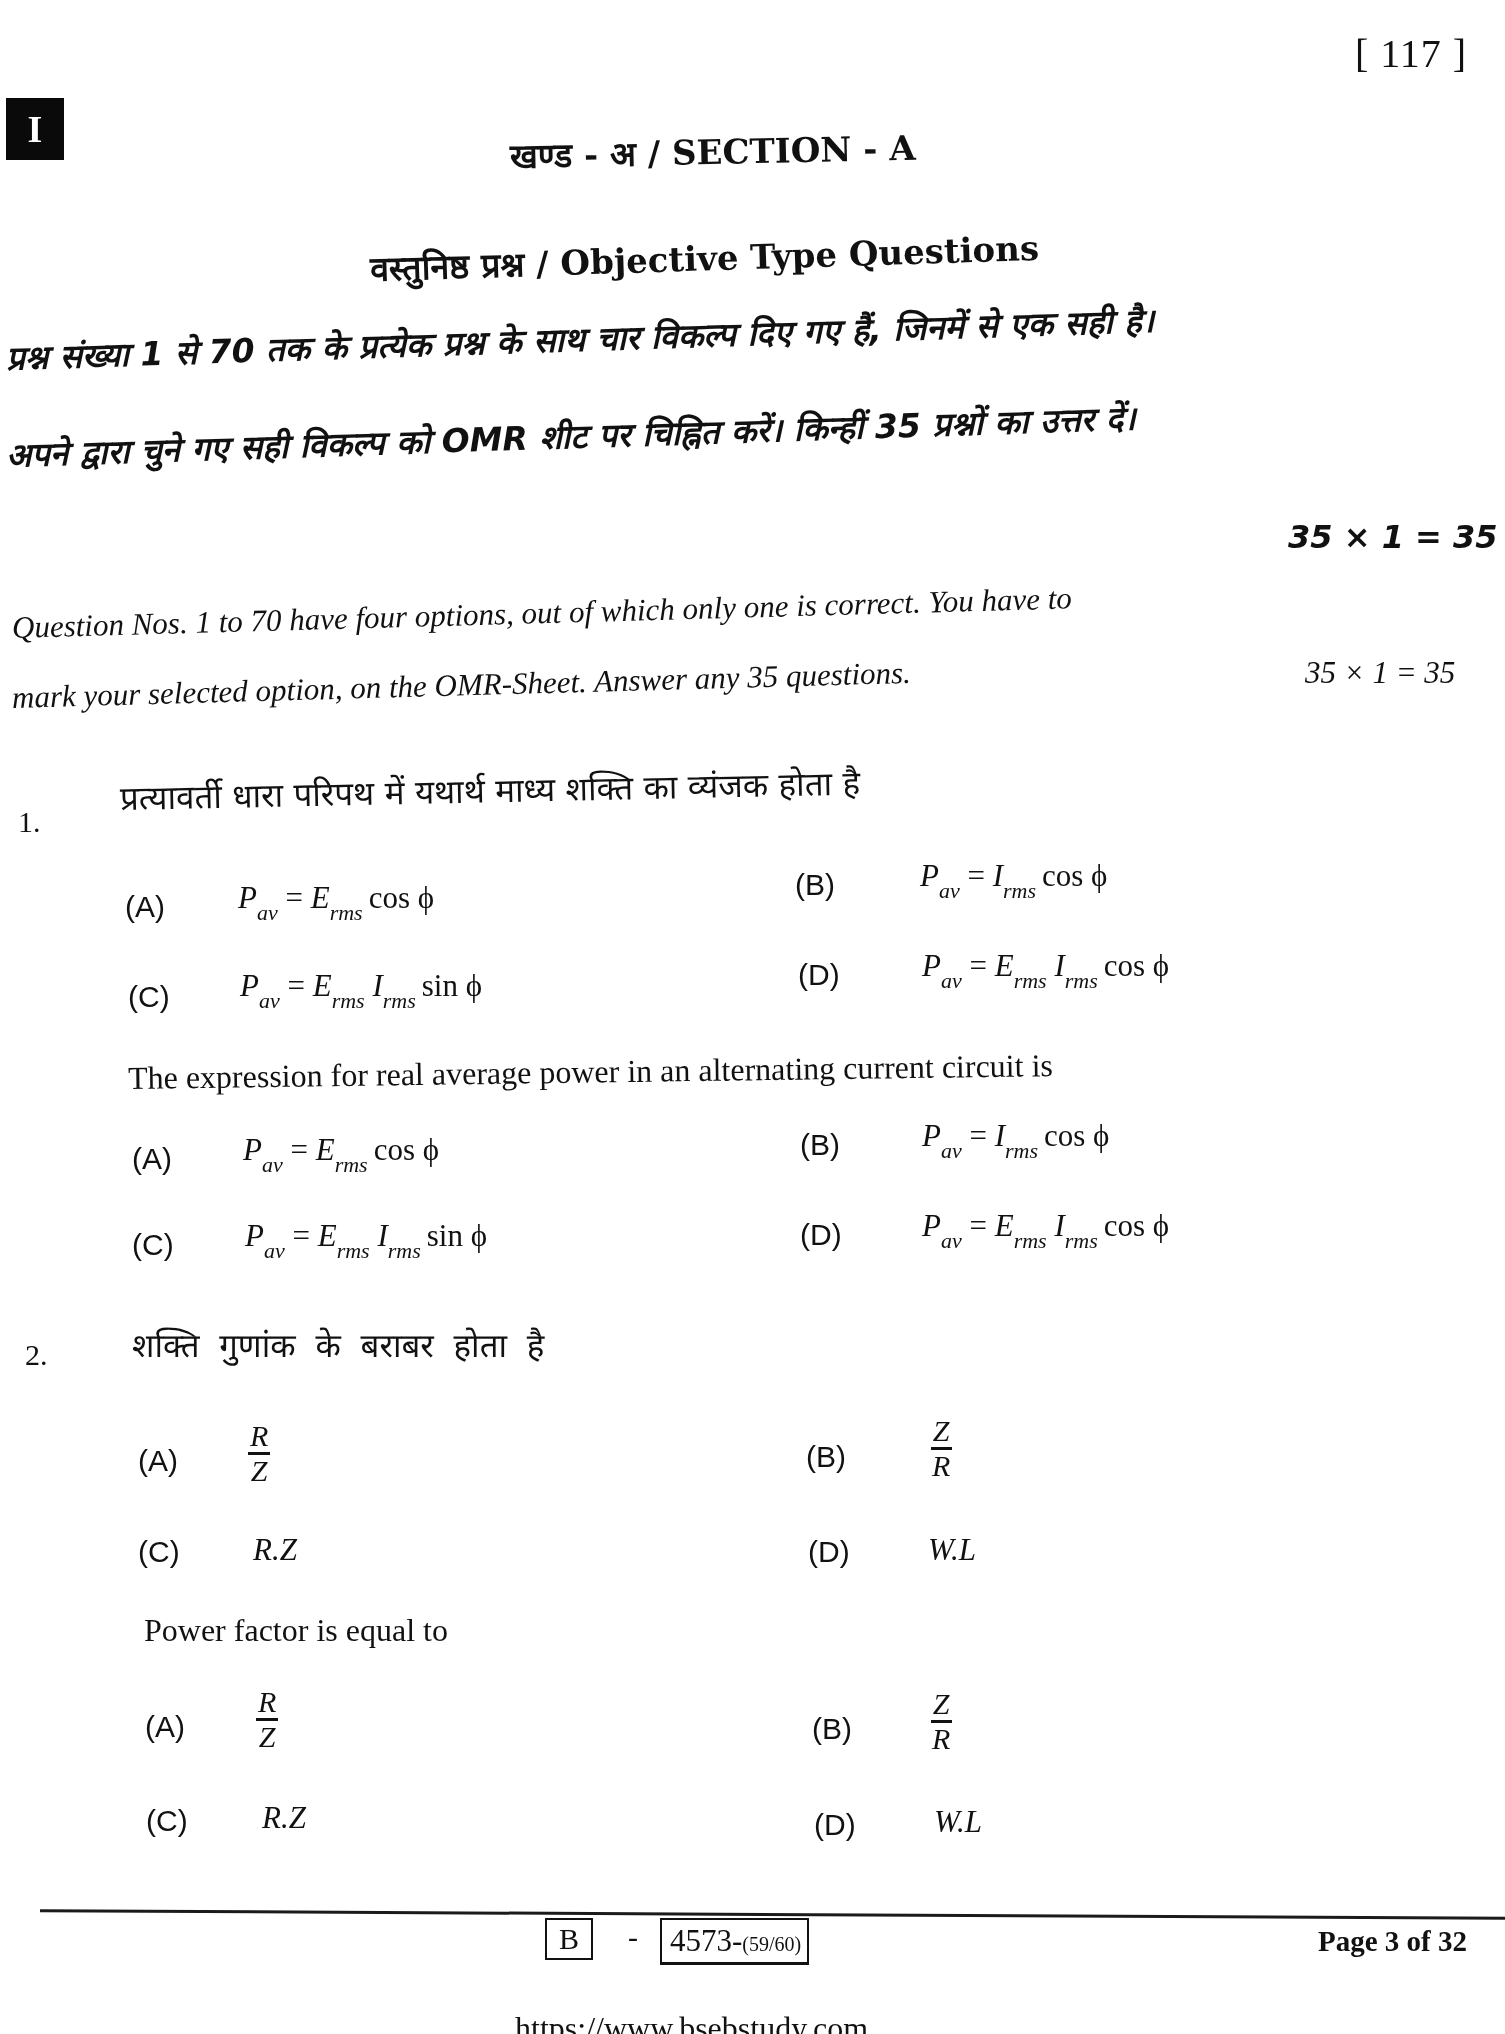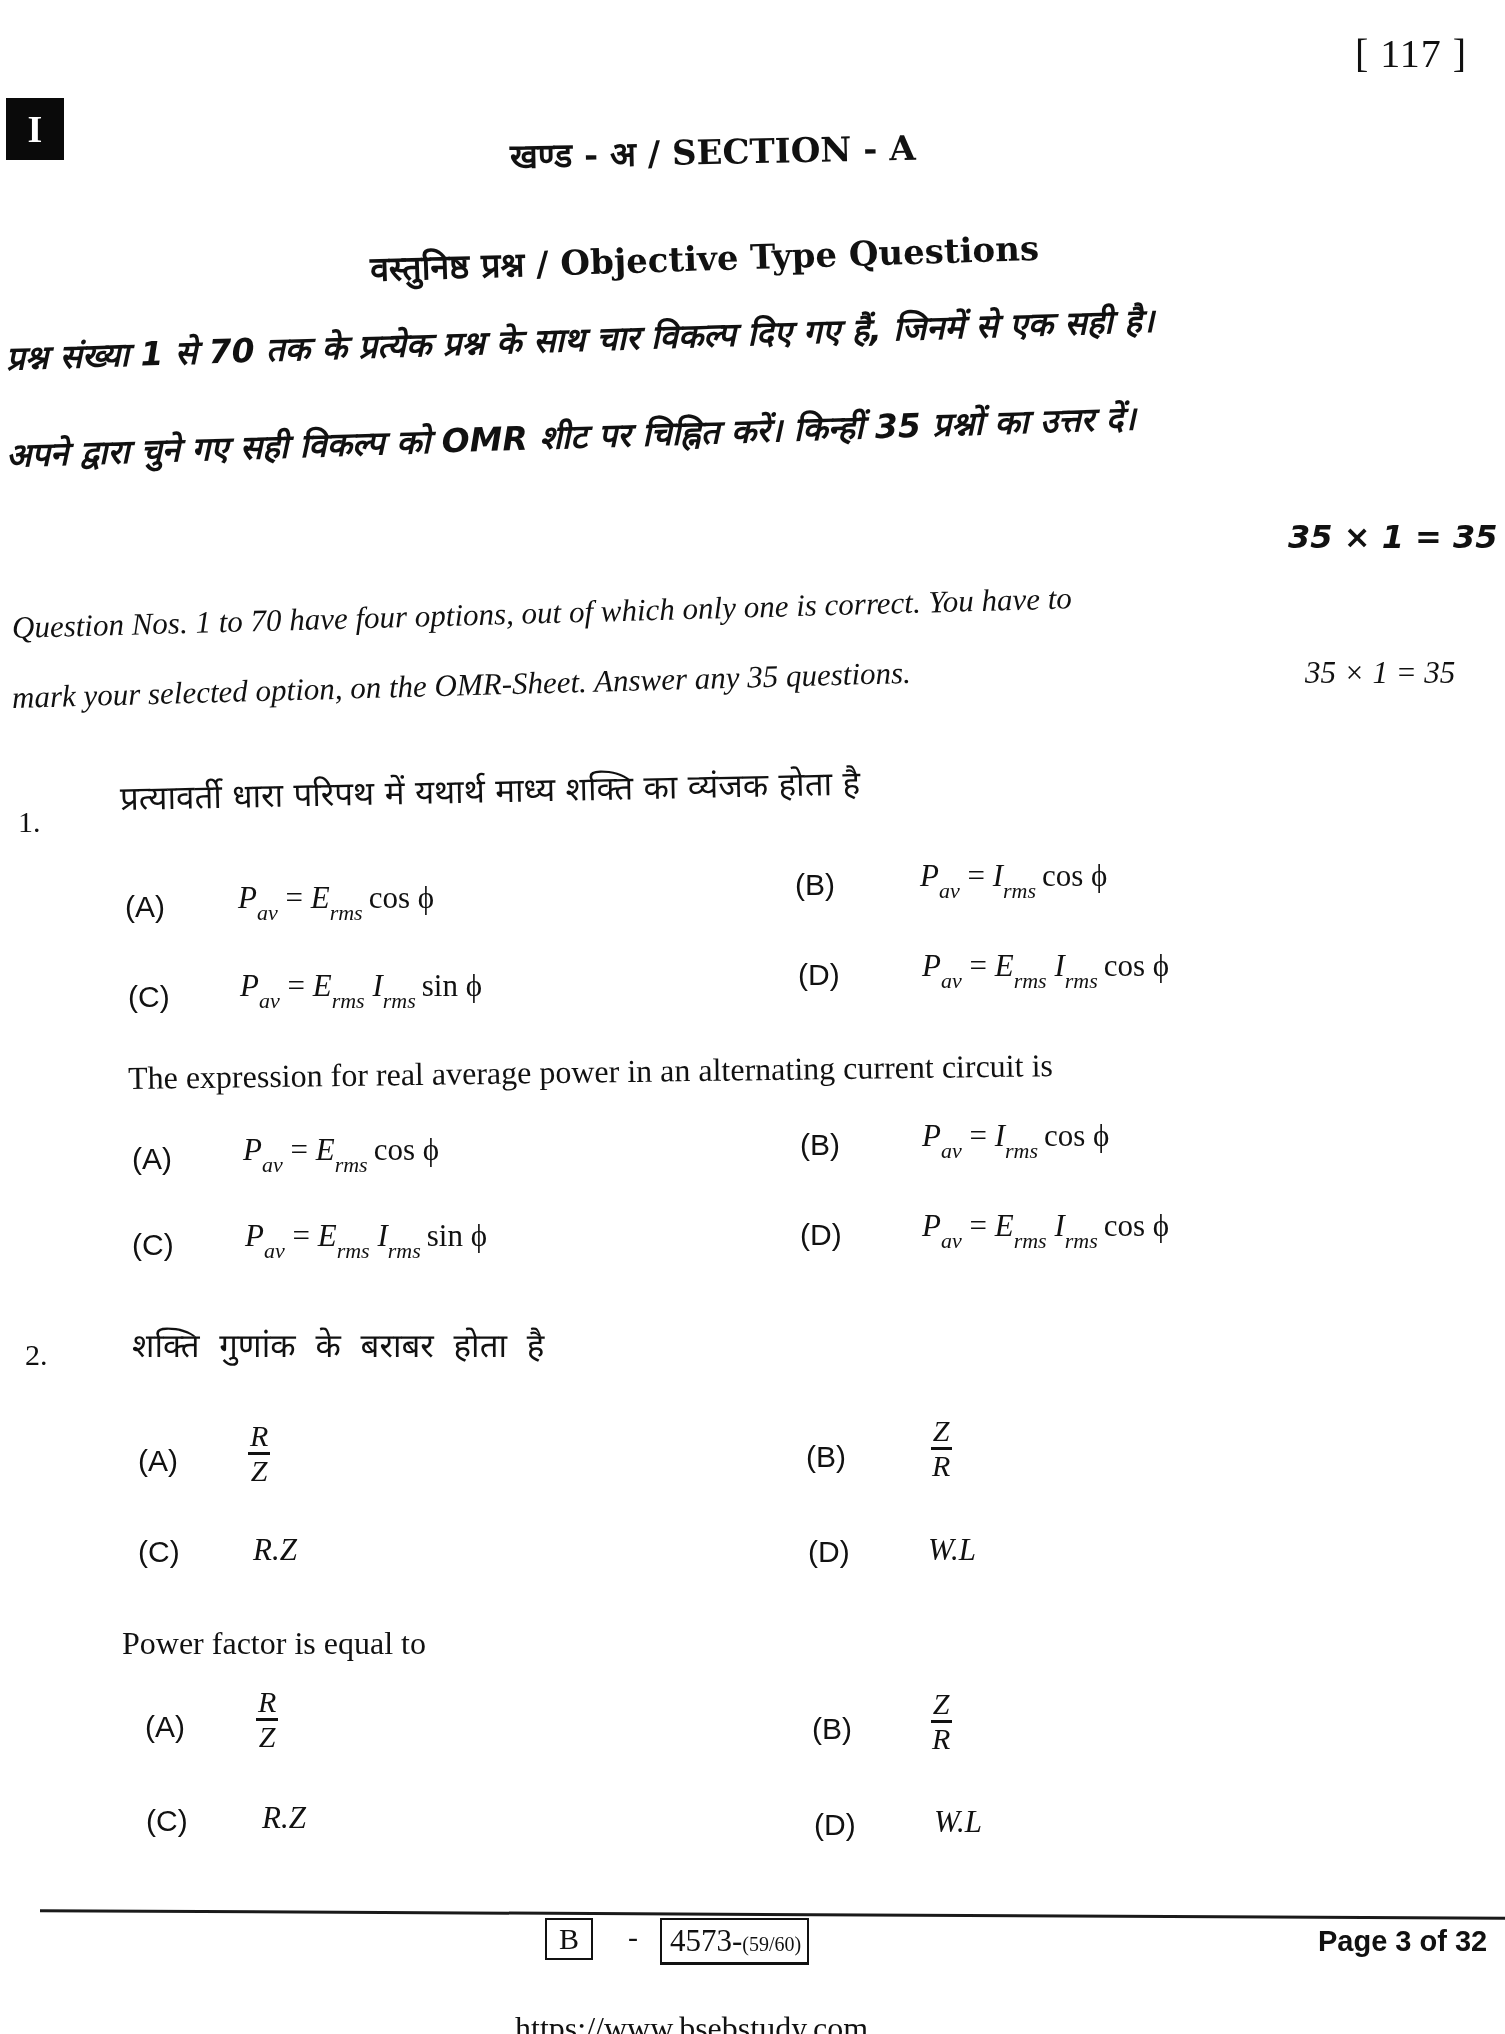--- a/index.html
+++ b/index.html
@@ -148,21 +148,21 @@
       font-size: 31px;
       line-height: 42px;
       font-family: "Liberation Serif", serif;
       white-space: nowrap;
     }
     .code-box .small { font-size: 20px; font-weight: normal; }
     .page-of {
       left: 1318px; top: 1925px;
       font-size: 29px;
       font-weight: bold;
-      font-family: Liberation Sans, sans-serif;
+      font-family: Liberation Serif, serif;
     }
     .website {
       left: 515px; top: 2010px;
       font-size: 32px;
       font-family: "Liberation Serif", serif;
     }
   </style>
 </head>
 <body>
 
@@ -242,21 +242,21 @@
       <span class="den">R</span>
     </span>
 </div>
 
 <div class="abs opt-label" style="left:138px; top:1535px;">(C)</div>
 <div class="abs opt-value sym" style="left:253px; top:1532px;">R.Z</div>
 
 <div class="abs opt-label" style="left:808px; top:1535px;">(D)</div>
 <div class="abs opt-value sym" style="left:928px; top:1532px;">W.L</div>
 
-<div class="abs qtext-en" style="left:122px; top:1612px;margin-top:13px;">Power factor is equal to</div>
+<div class="abs qtext-en" style="left:144px; top:1612px;">Power factor is equal to</div>
 
 <div class="abs opt-label" style="left:145px; top:1710px;">(A)</div>
 <div class="abs" style="left:256px; top:1686px;">
   <span class="frac">
       <span class="num">R</span>
       <span class="den">Z</span>
     </span>
 </div>
 
 <div class="abs opt-label" style="left:812px; top:1712px;">(B)</div>

